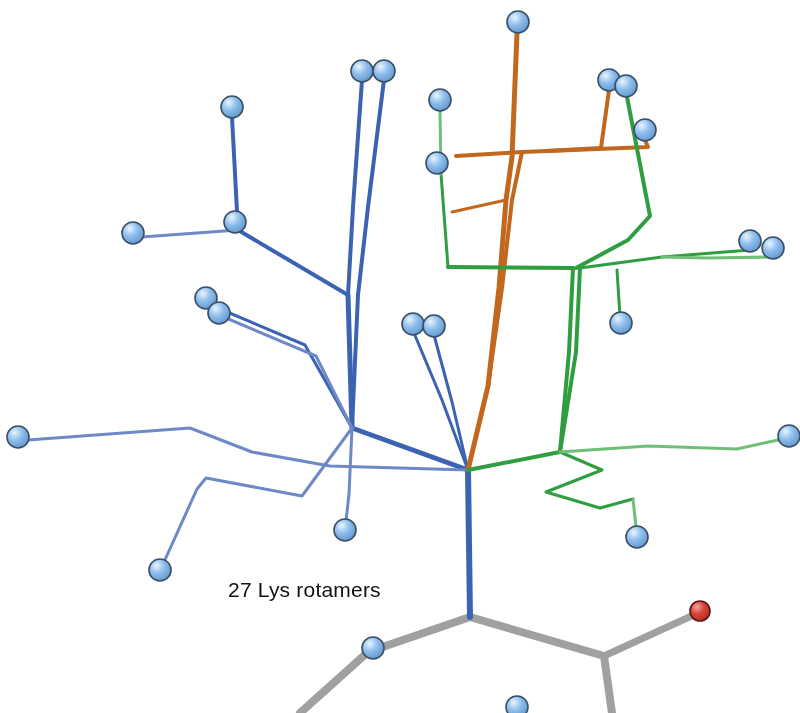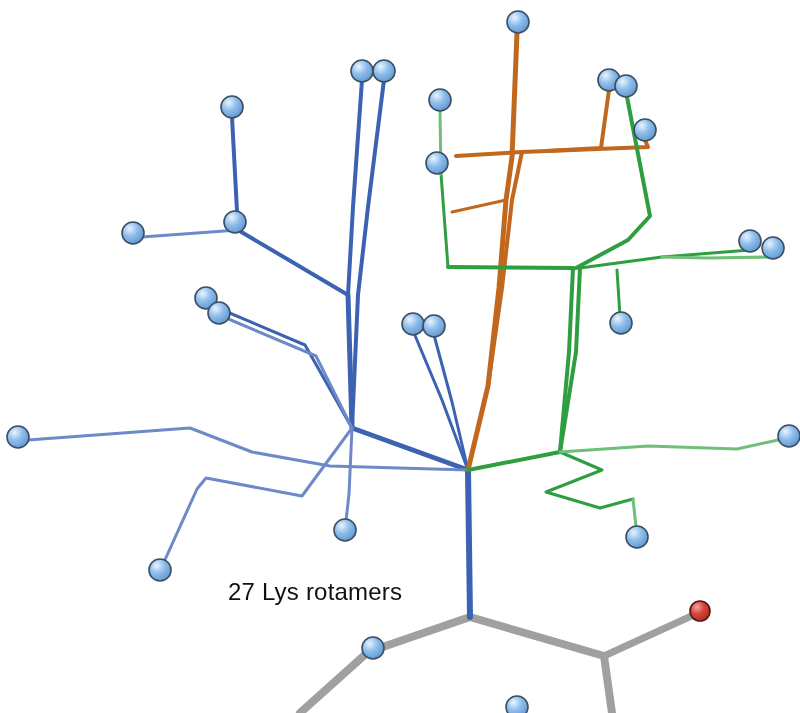--- a/index.html
+++ b/index.html
@@ -21,21 +21,21 @@
     position: absolute;
     inset: 0;
     width: 800px;
     height: 713px;
     display: block;
   }
   .rotamer-label {
     position: absolute;
     left: 228px;
     top: 578px;
-    font-size: 24px;
+    font-size: 21px;
     color: #111111;
     letter-spacing: 0.2px;
     white-space: nowrap;
     user-select: none;
   }
 </style>
 </head>
 <body>
 
 <div class="viewport">

